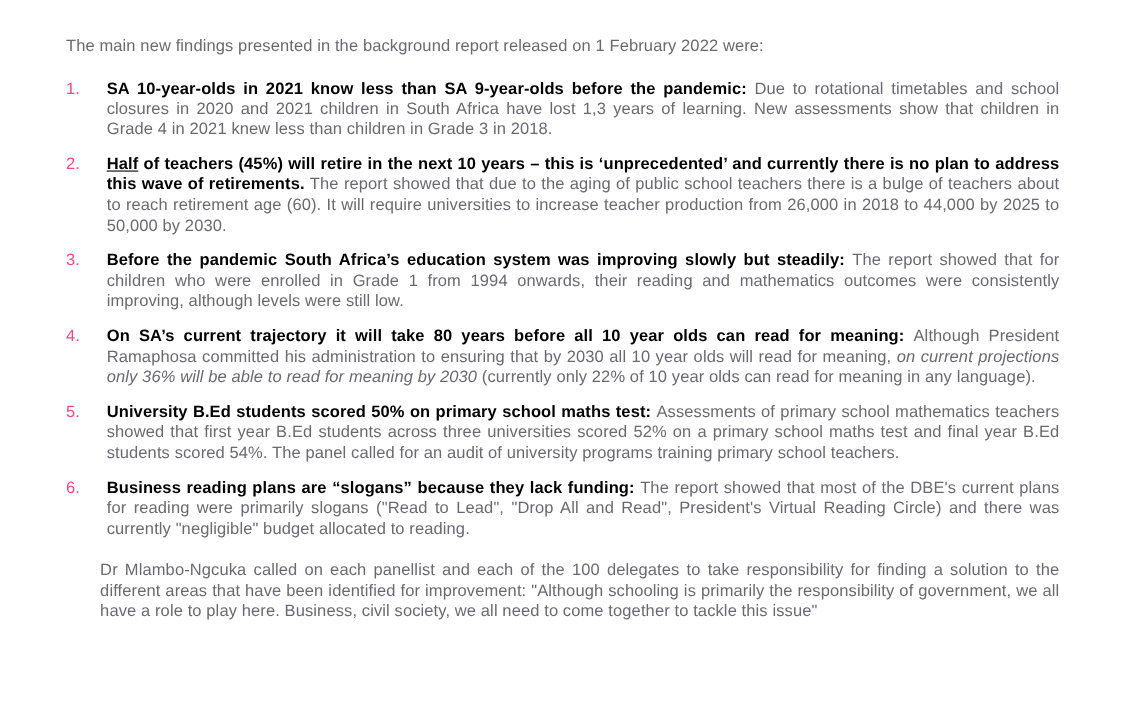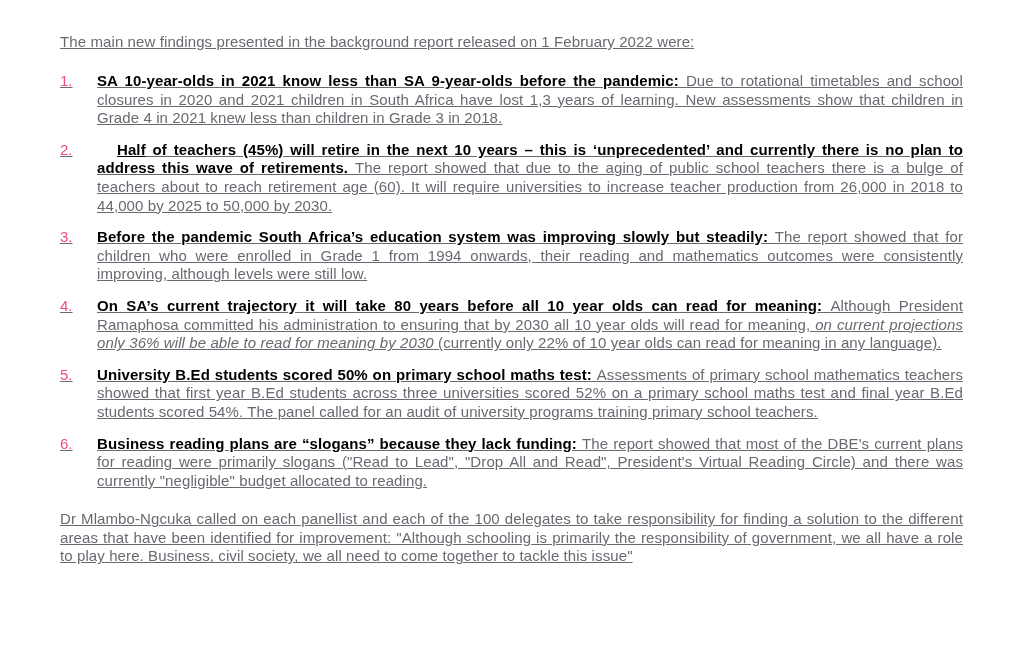--- a/index.html
+++ b/index.html
@@ -3,48 +3,49 @@
 <meta charset="utf-8">
 <style>
   * { margin: 0; padding: 0; box-sizing: border-box; }
   html, body { width: 1023px; height: 646px; overflow: hidden; }
   body {
     background: #ffffff;
     font-family: "Liberation Sans", sans-serif;
     color: #696971;
     font-size: 15px;
   }
-  .page { padding: 32px 60px 0 60px; width: 1023px; text-decoration: underline; }
+  .page { padding: 32px 60px 0 60px; width: 1023px; }
   .intro {
     line-height: 19px;
     margin-bottom: 21px;
     letter-spacing: 0.1px;
   }
   ol.findings { list-style: none; }
   li.finding { display: flex; margin-bottom: 13px; }
   .num {
     width: 37px;
     flex-shrink: 0;
     color: #ee4b80;
     line-height: 18.6px;
   }
   .item-body {
     flex: 1;
     line-height: 18.6px;
     text-align: justify;
     letter-spacing: 0.1px;
   }
   .b { font-weight: 700; color: #000000; }
-  .u { text-decoration: underline; margin-left: 20px; }
+  .u { text-decoration: underline; }
   .i { font-style: italic; }
   .closing {
     line-height: 18.6px;
     text-align: justify;
     margin-top: 20px;
     letter-spacing: 0.1px;
+    margin-left: 31px;
   }
 </style>
 </head>
 <body>
 
 <div class="page">
 
   <p class="intro">The main new findings presented in the background report released on 1 February 2022 were:</p>
 
   <ol class="findings">

